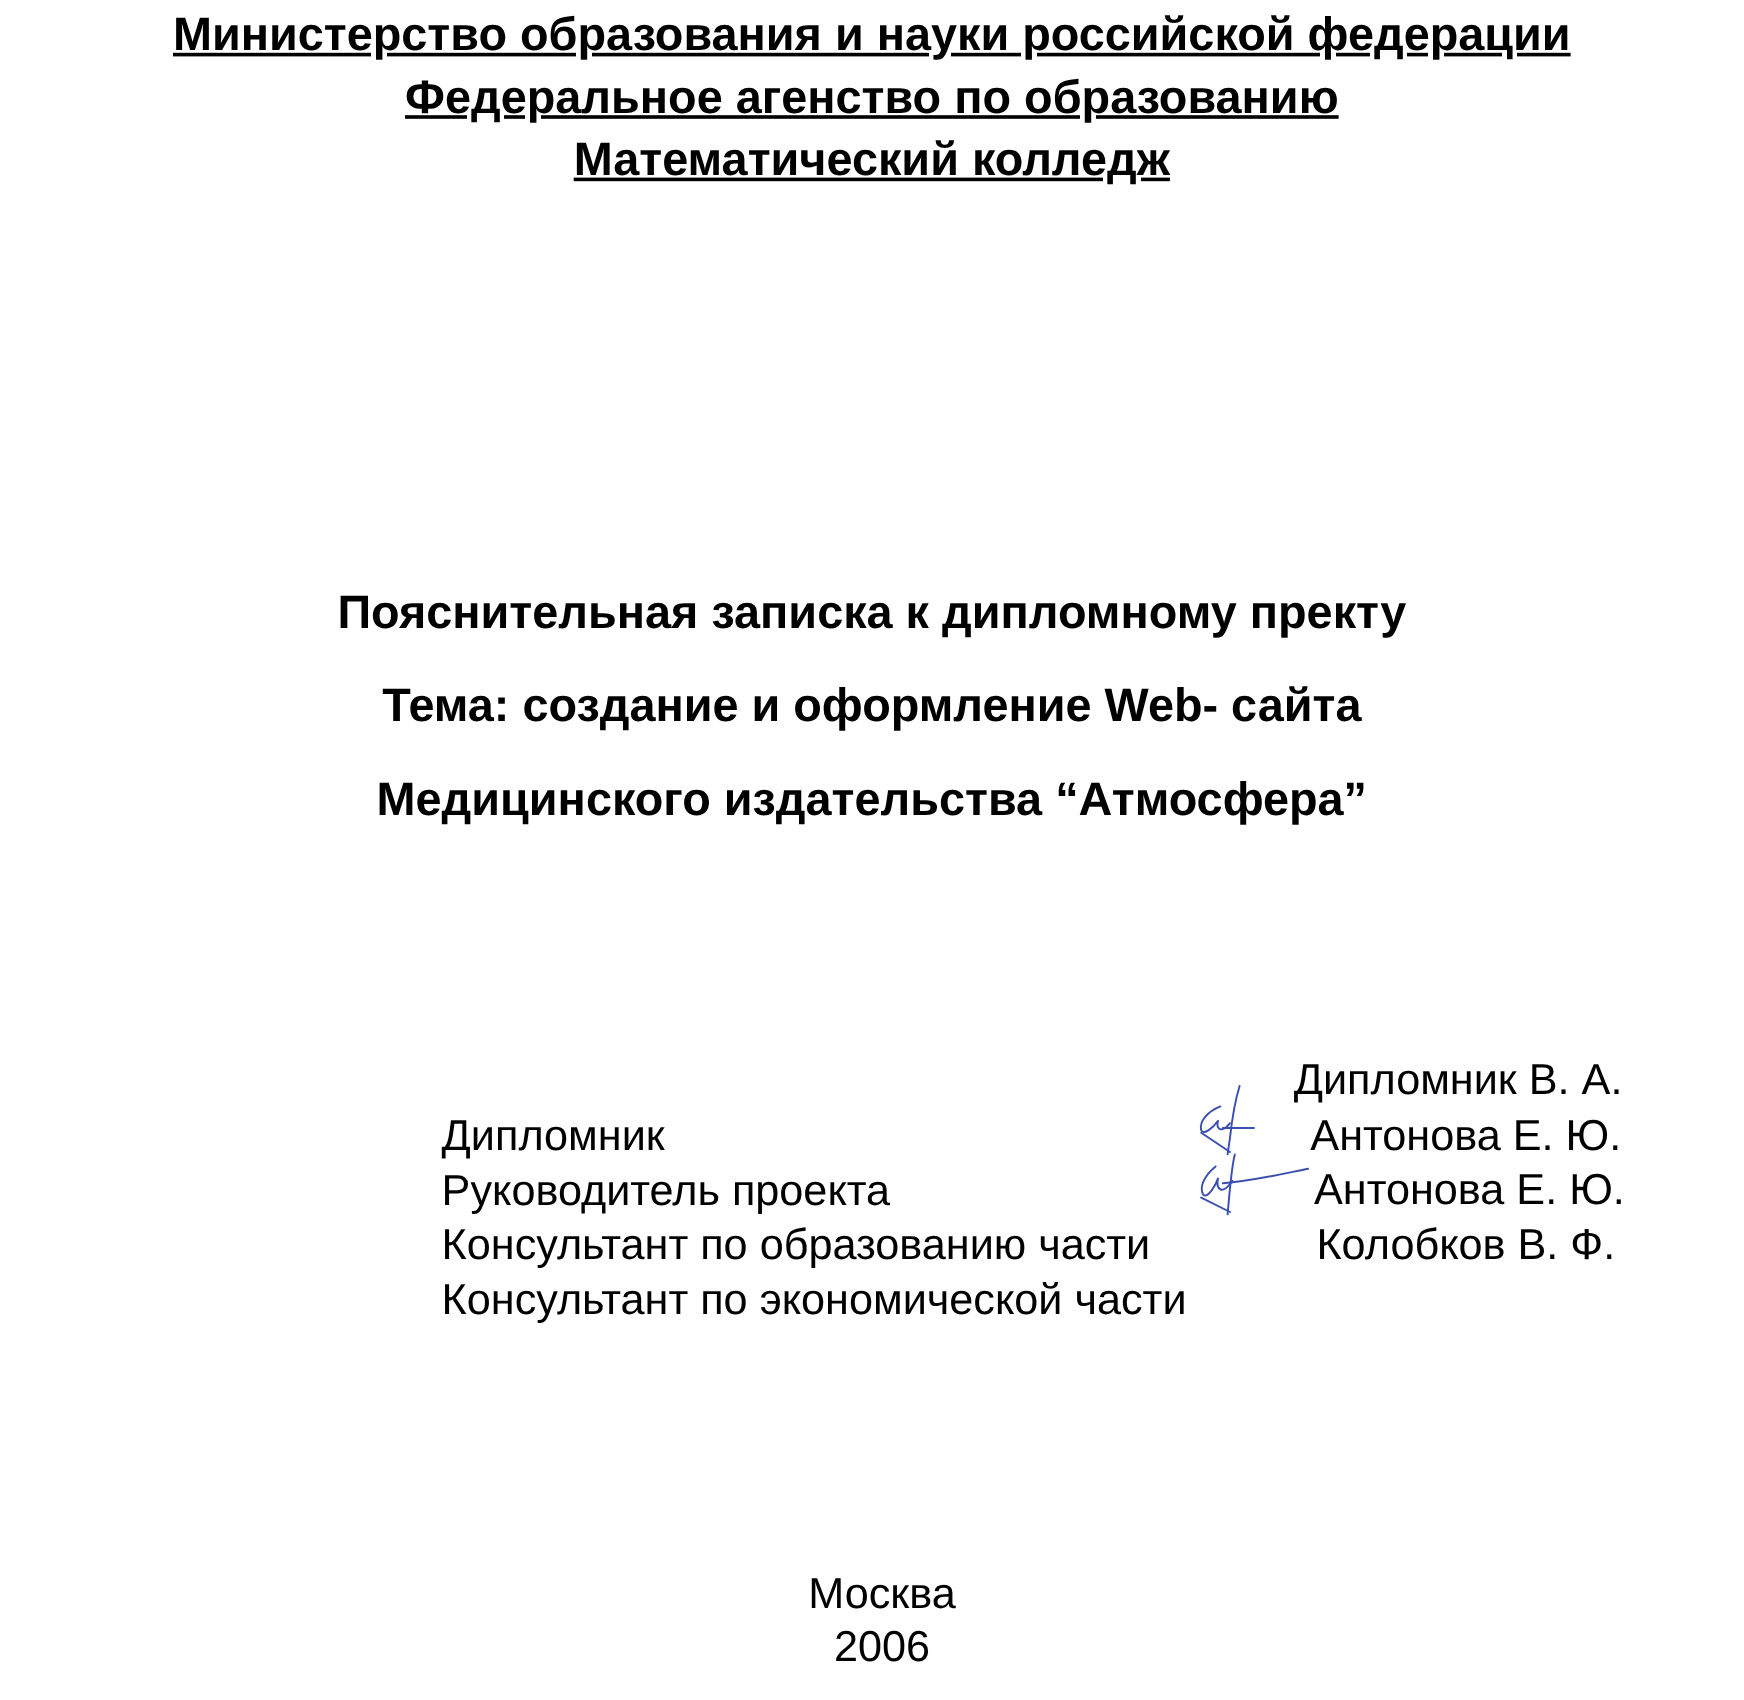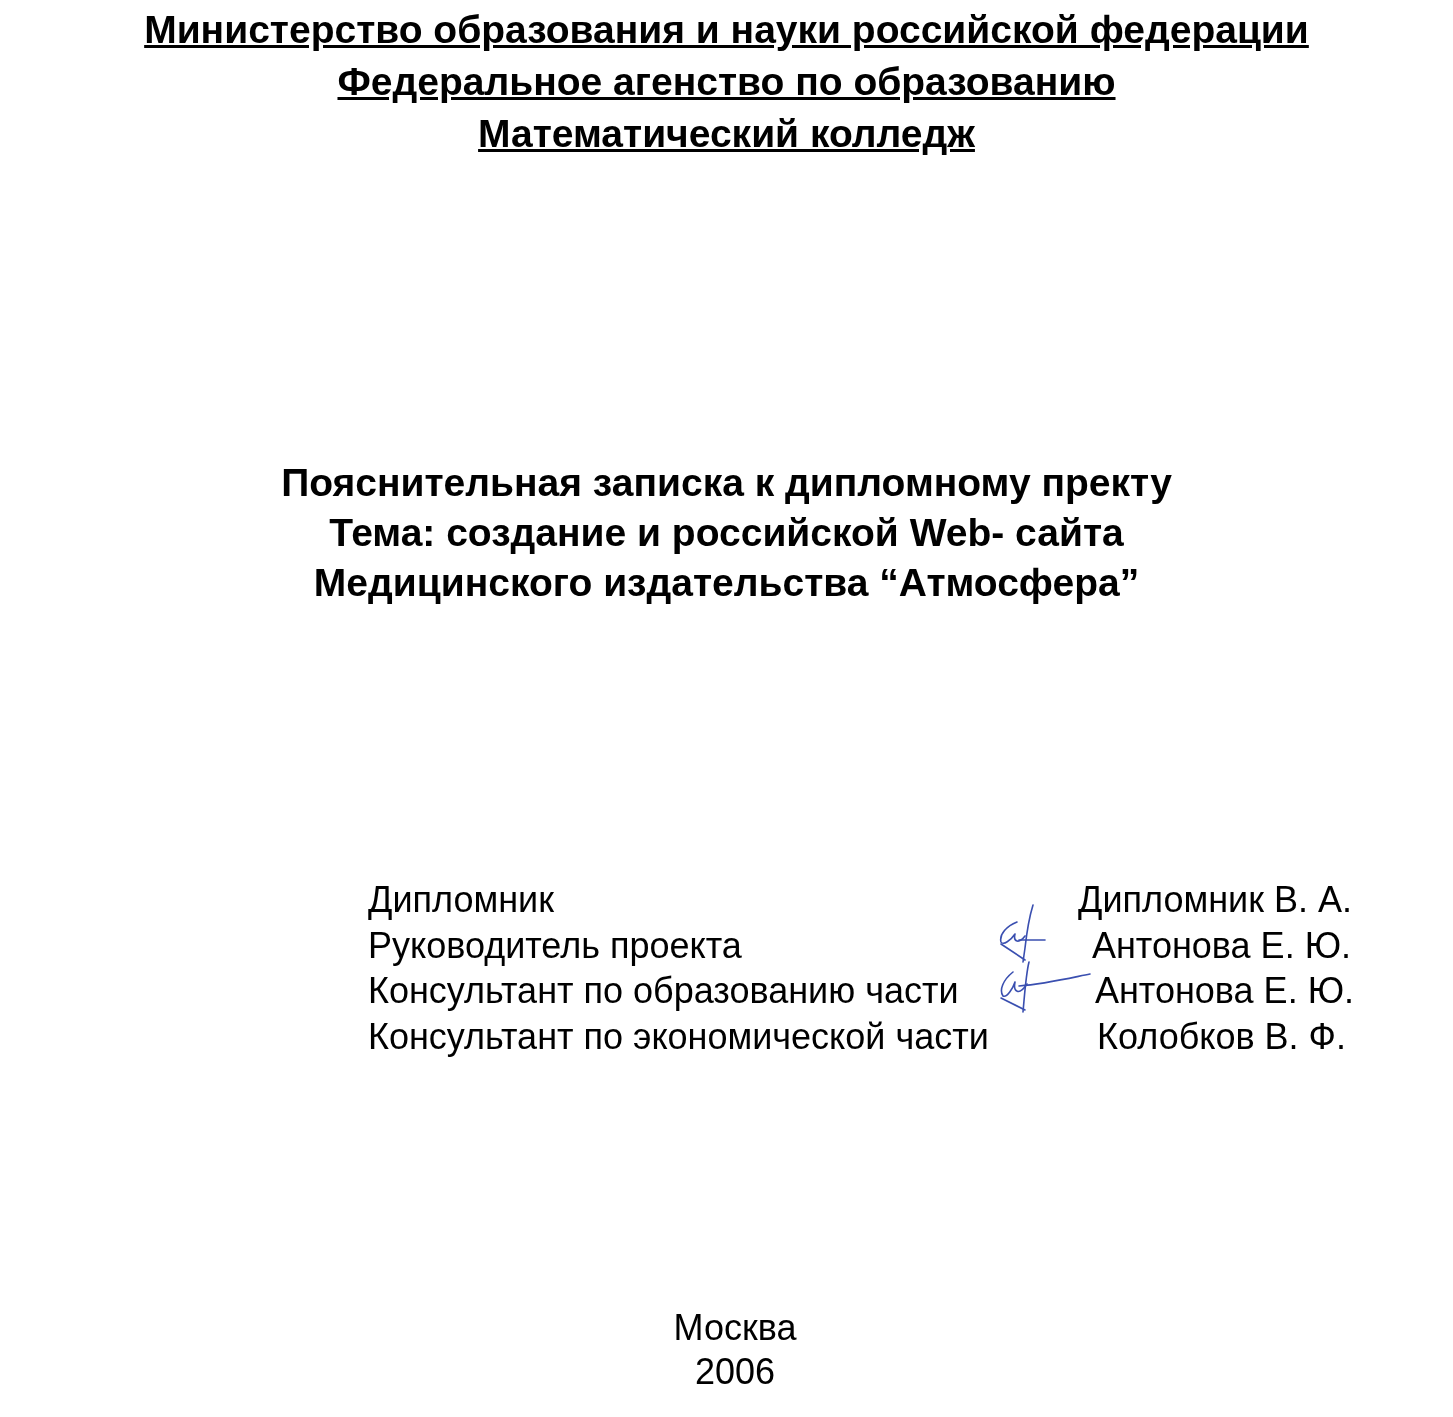--- a/index.html
+++ b/index.html
@@ -9,27 +9,27 @@
     }
     .header {
       position: absolute; left: 0; right: 0; top: 4px;
       text-align: center; font-weight: bold; font-size: 39px; line-height: 52px; text-decoration: underline;
     }
     .header div { white-space: nowrap; }
     .title {
       position: absolute; left: 0; right: 0; top: 458px;
       text-align: center; font-weight: bold; font-size: 39px; line-height: 50px;
     }
-    .title div { white-space: nowrap; }
+    .title div { white-space: nowrap; margin-top: 28px; }
     .signatures {
       position: absolute; left: 368px; top: 877px; width: 990px;
       font-size: 36px; line-height: 45.5px;
     }
     .sig-row { position: relative; height: 45.5px; white-space: nowrap; }
-    .sig-role { position: absolute; left: 0; }
+    .sig-role { position: absolute; left: 0; margin-top: 46px; }
     .sig-name { position: absolute; right: 6px; }
     .sig-row:nth-child(2) .sig-name { right: 7px; }
     .sig-row:nth-child(3) .sig-name { right: 4px; }
     .sig-row:nth-child(4) .sig-name { right: 12px; }
     .signature-mark { position: absolute; left: 985px; top: 900px; width: 120px; height: 120px; }
     .footer {
       position: absolute; left: 0; right: 2px; top: 1306px;
       text-align: center; font-size: 36px; line-height: 44px; padding-left: 19px;
     }
   </style>
@@ -37,21 +37,21 @@
 <body>
 
 <div class="header">
   <div>Министерство образования и науки российской федерации</div>
   <div>Федеральное агенство по образованию</div>
   <div>Математический колледж</div>
 </div>
 
 <div class="title">
   <div>Пояснительная записка к дипломному пректу</div>
-  <div>Тема: создание и российской Web- сайта</div>
+  <div>Тема: создание и оформление Web- сайта</div>
   <div>Медицинского издательства “Атмосфера”</div>
 </div>
 
 <div class="signatures">
   <div class="sig-row">
     <span class="sig-role">Дипломник</span>
     <span class="sig-name">Дипломник В. А.</span>
   </div>
   <div class="sig-row">
     <span class="sig-role">Руководитель проекта</span>

